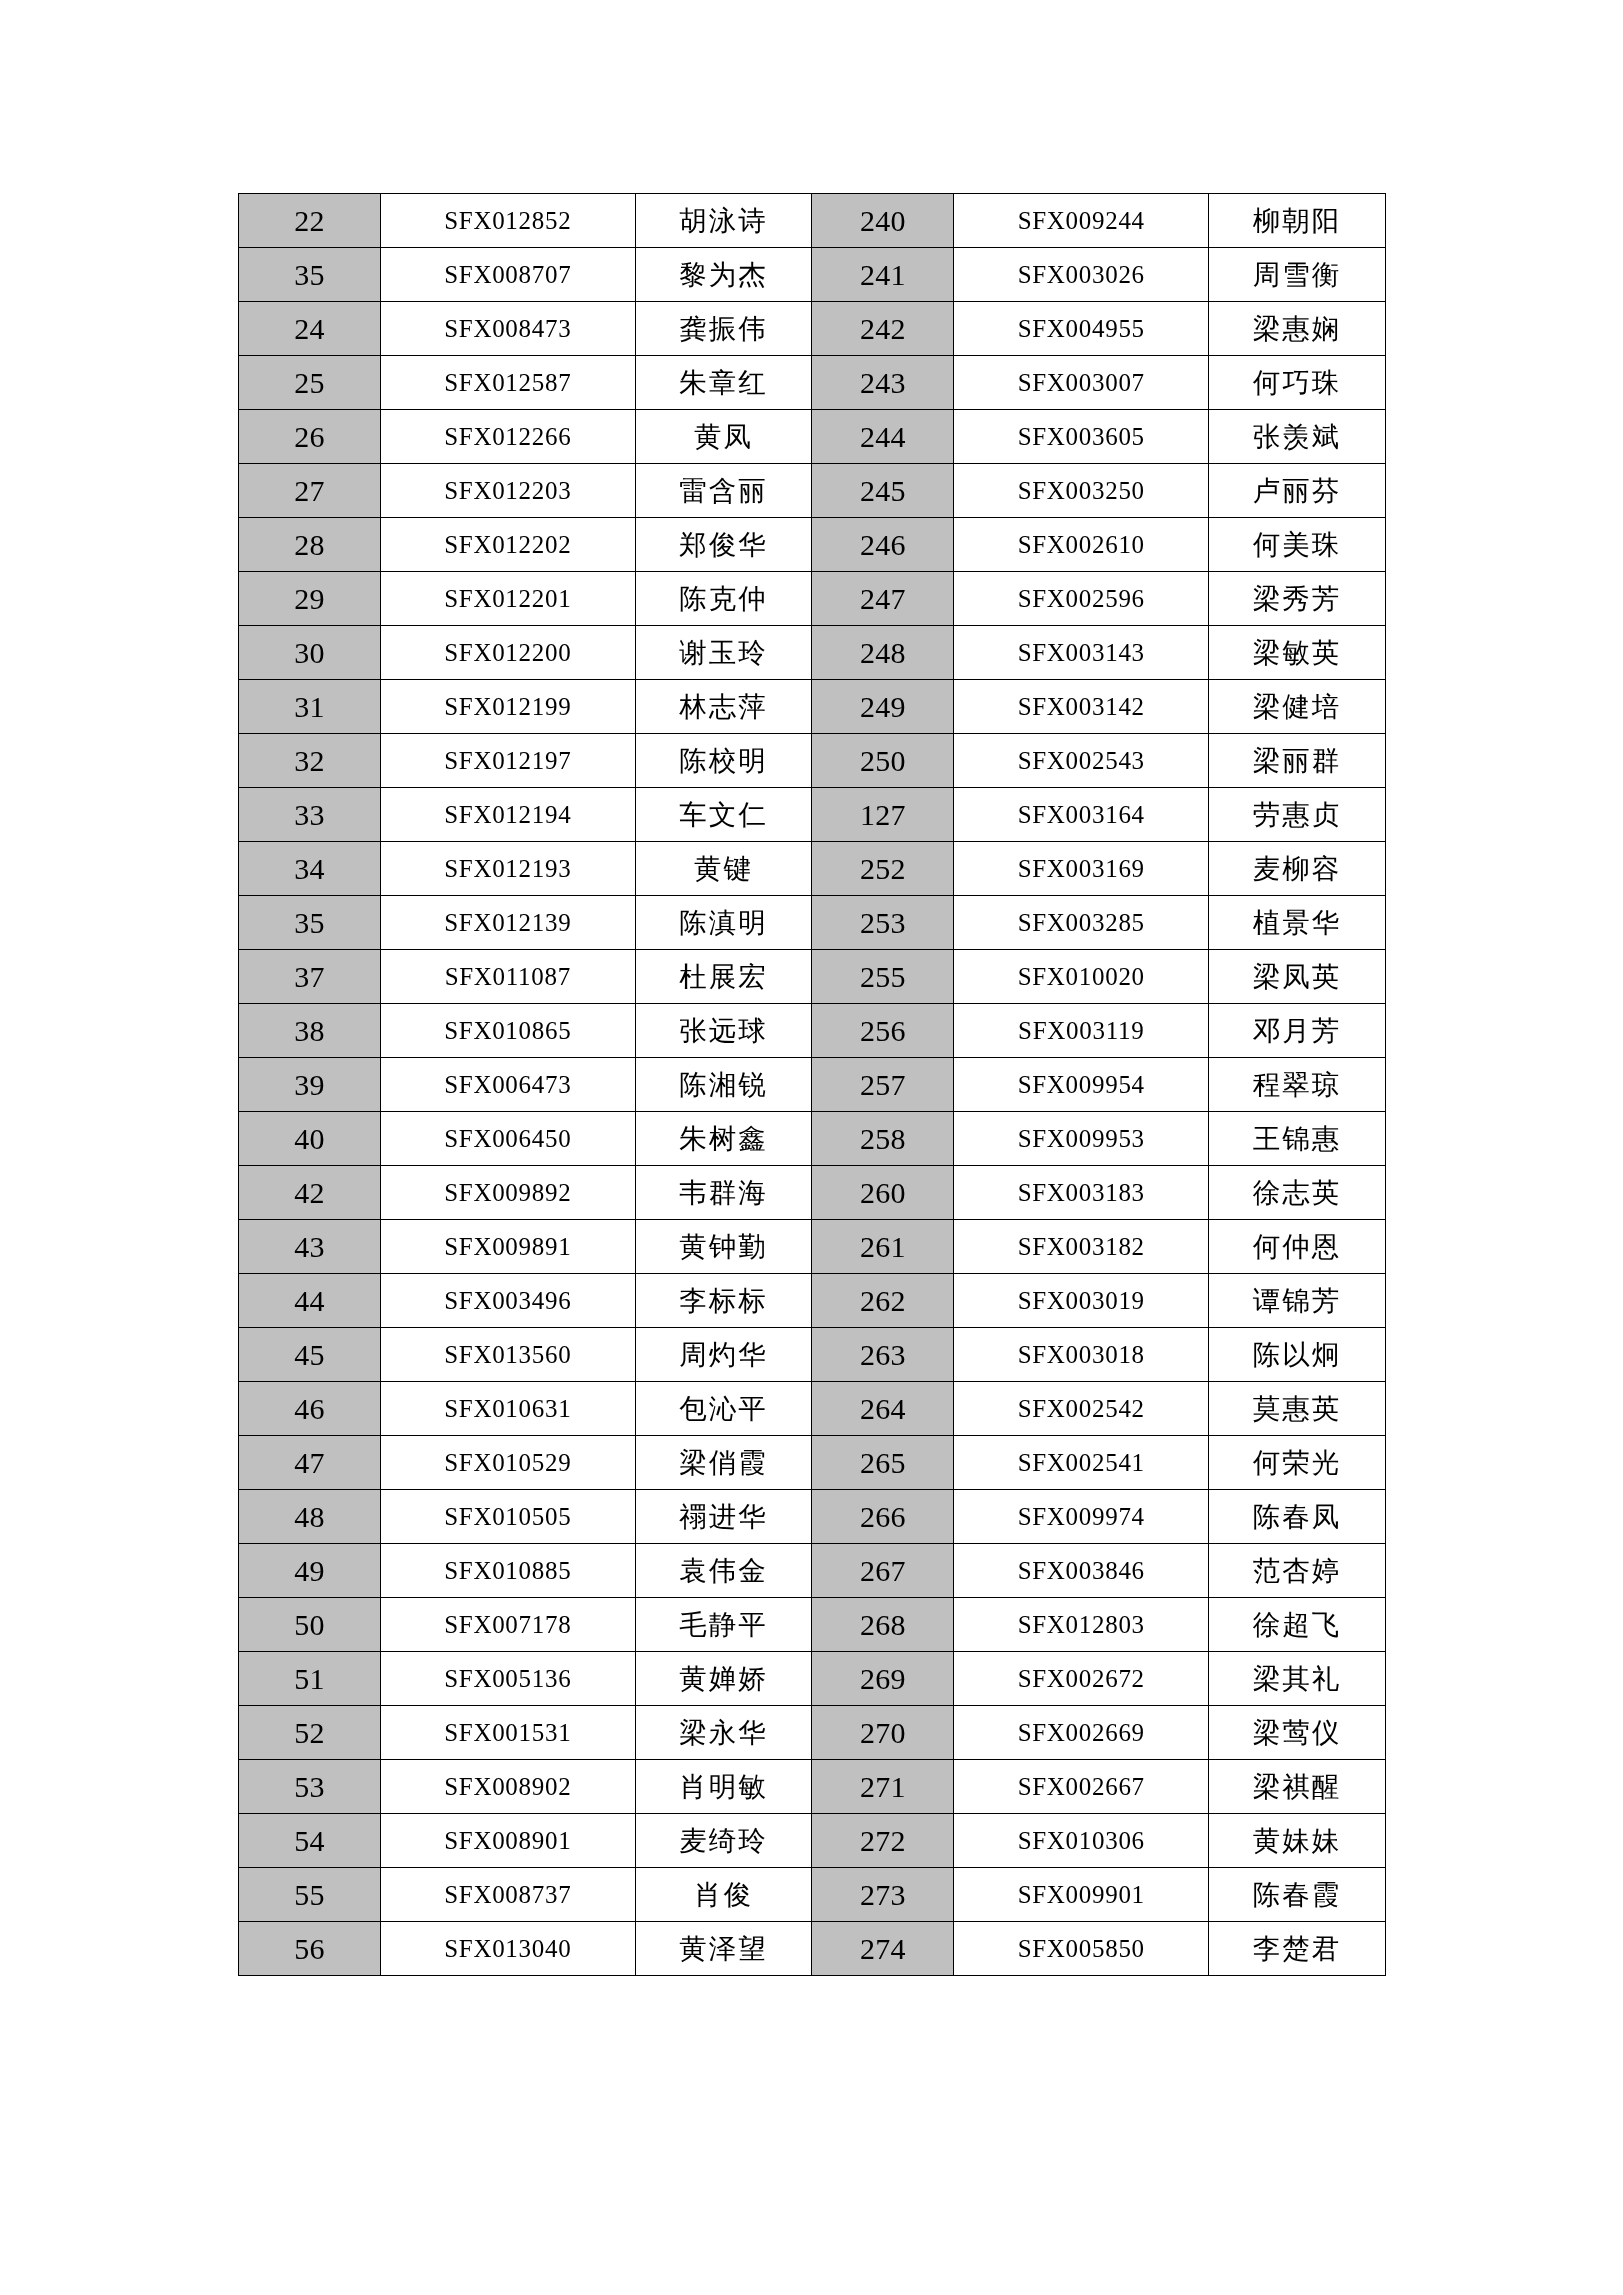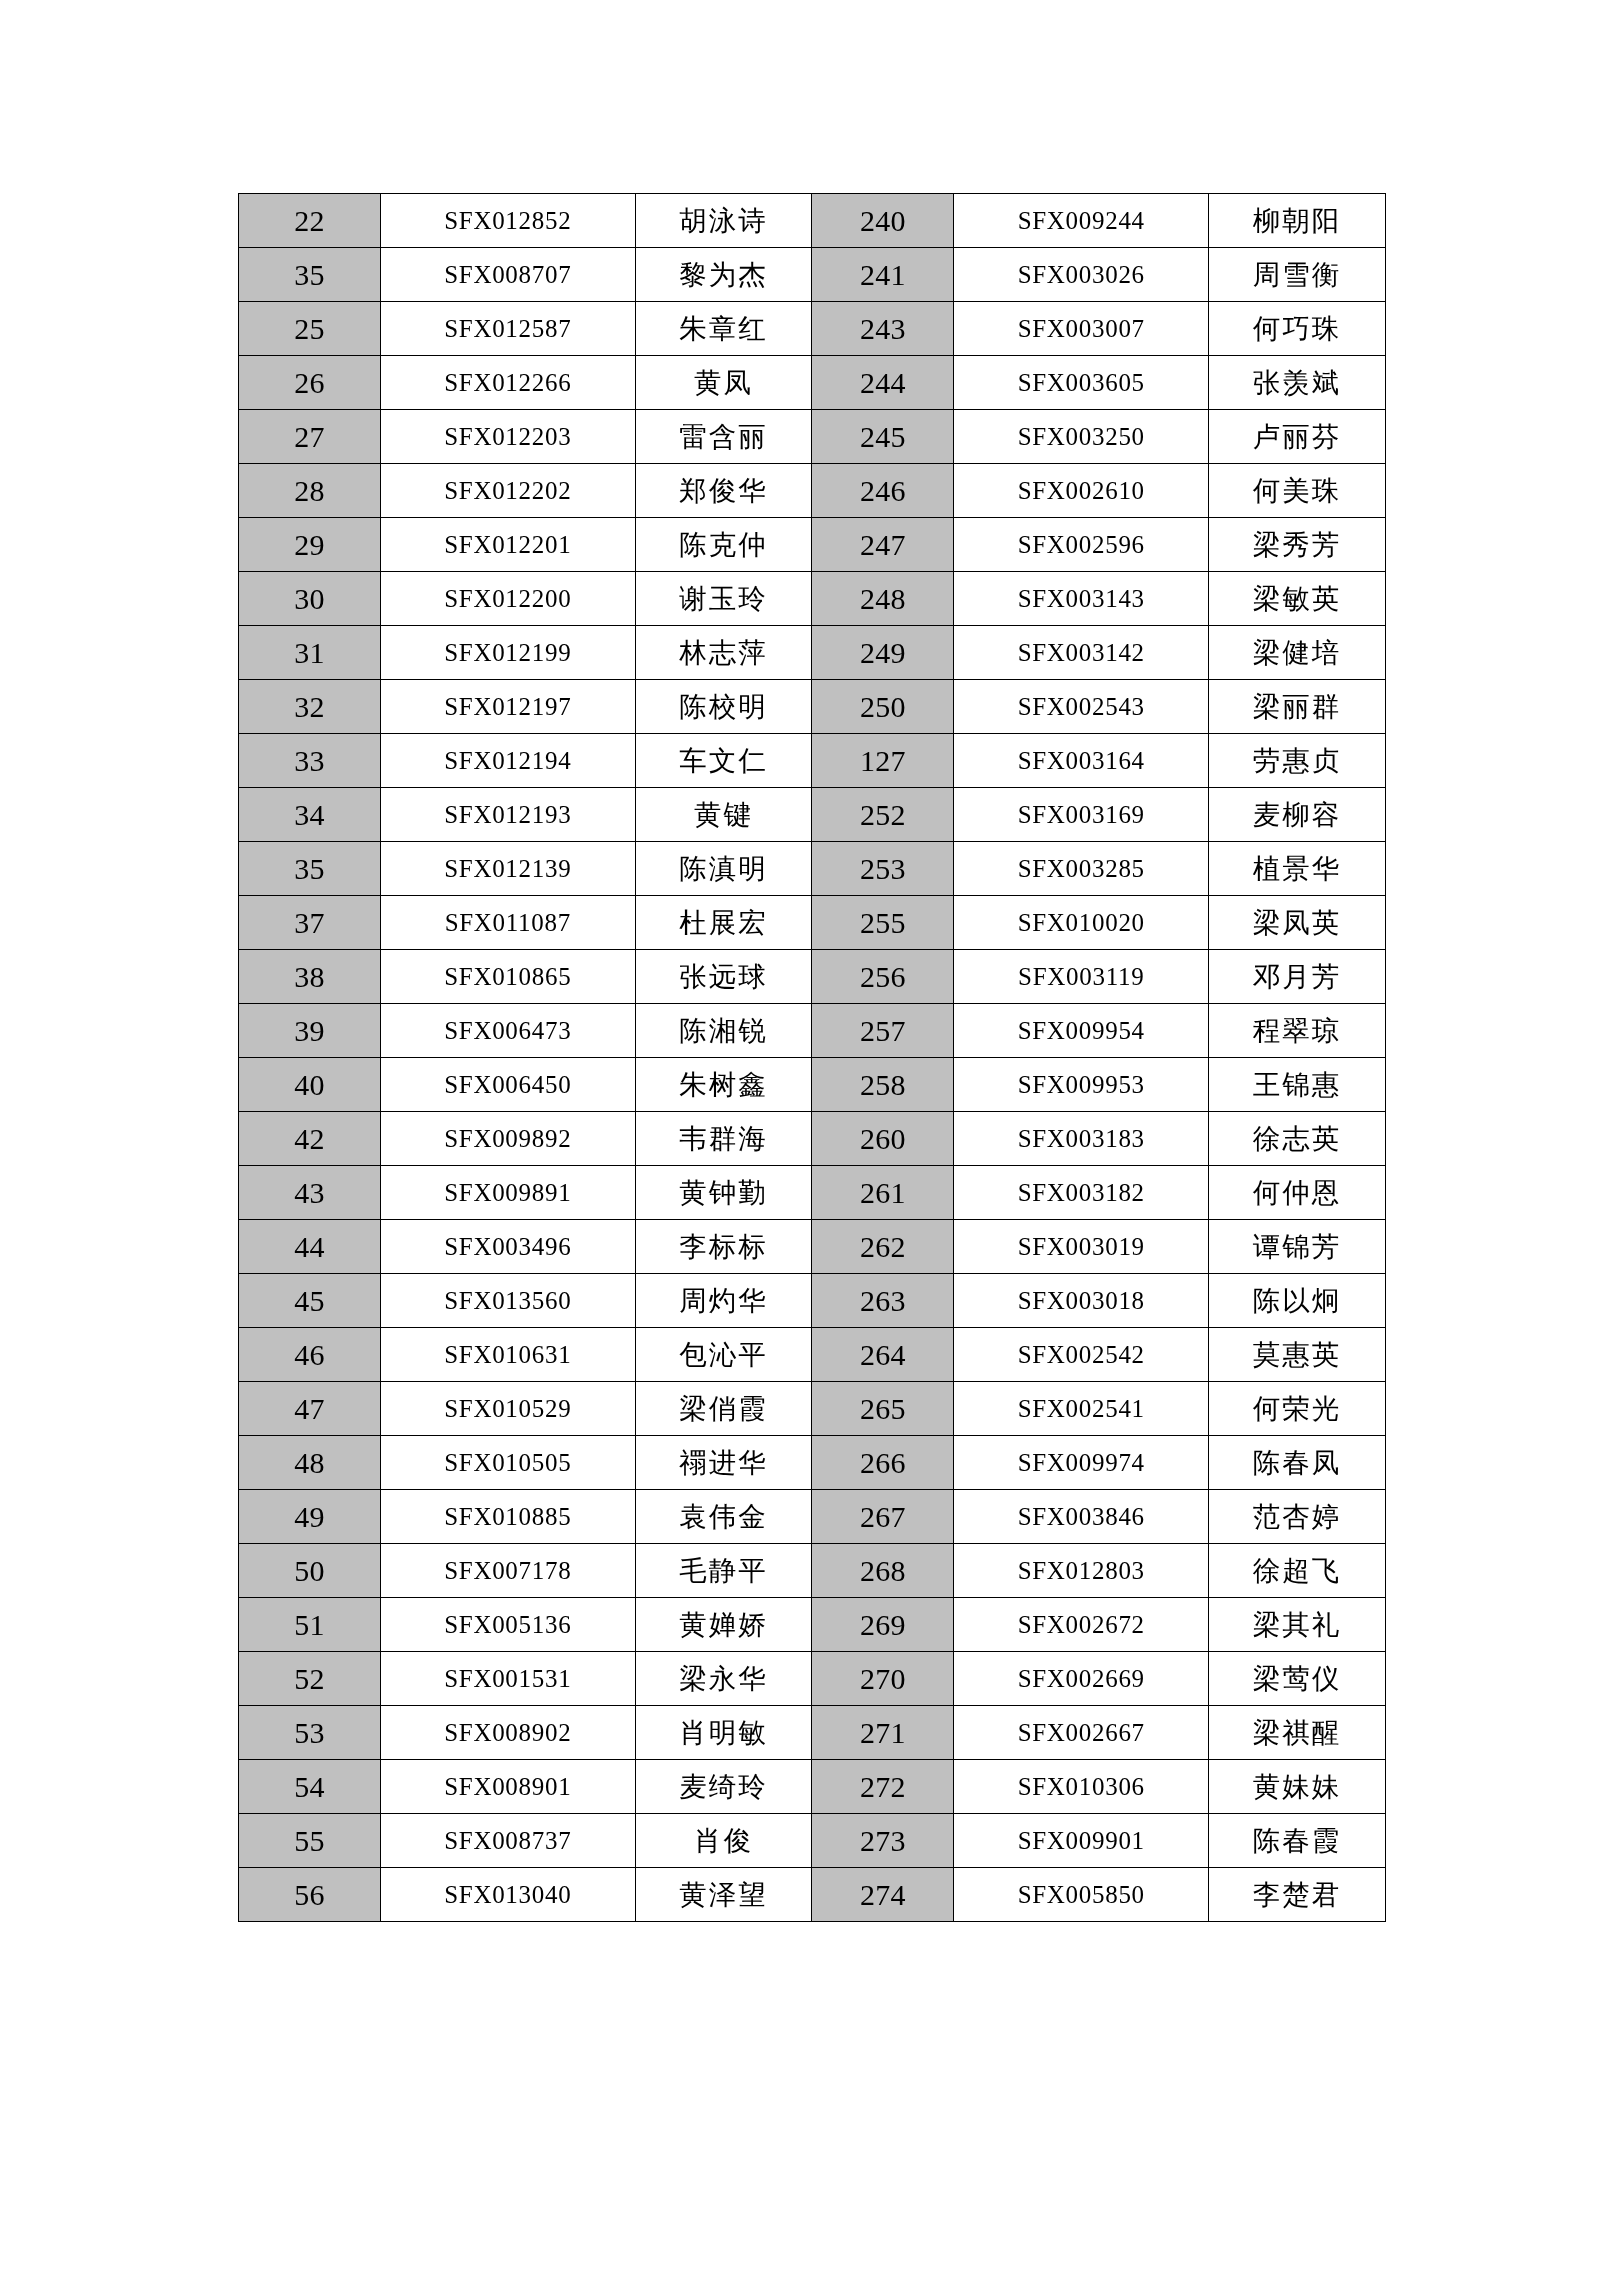--- a/index.html
+++ b/index.html
@@ -87,20 +87,28 @@
           </tr>
           <tr>
             <td class="idx">35</td>
             <td class="code">SFX008707</td>
             <td class="name">黎为杰</td>
             <td class="idx">241</td>
             <td class="code">SFX003026</td>
             <td class="name">周雪衡</td>
           </tr>
           <tr>
+            <td class="idx">24</td>
+            <td class="code">SFX008473</td>
+            <td class="name">龚振伟</td>
+            <td class="idx">242</td>
+            <td class="code">SFX004955</td>
+            <td class="name">梁惠娴</td>
+          </tr>
+          <tr>
             <td class="idx">25</td>
             <td class="code">SFX012587</td>
             <td class="name">朱章红</td>
             <td class="idx">243</td>
             <td class="code">SFX003007</td>
             <td class="name">何巧珠</td>
           </tr>
           <tr>
             <td class="idx">26</td>
             <td class="code">SFX012266</td>

